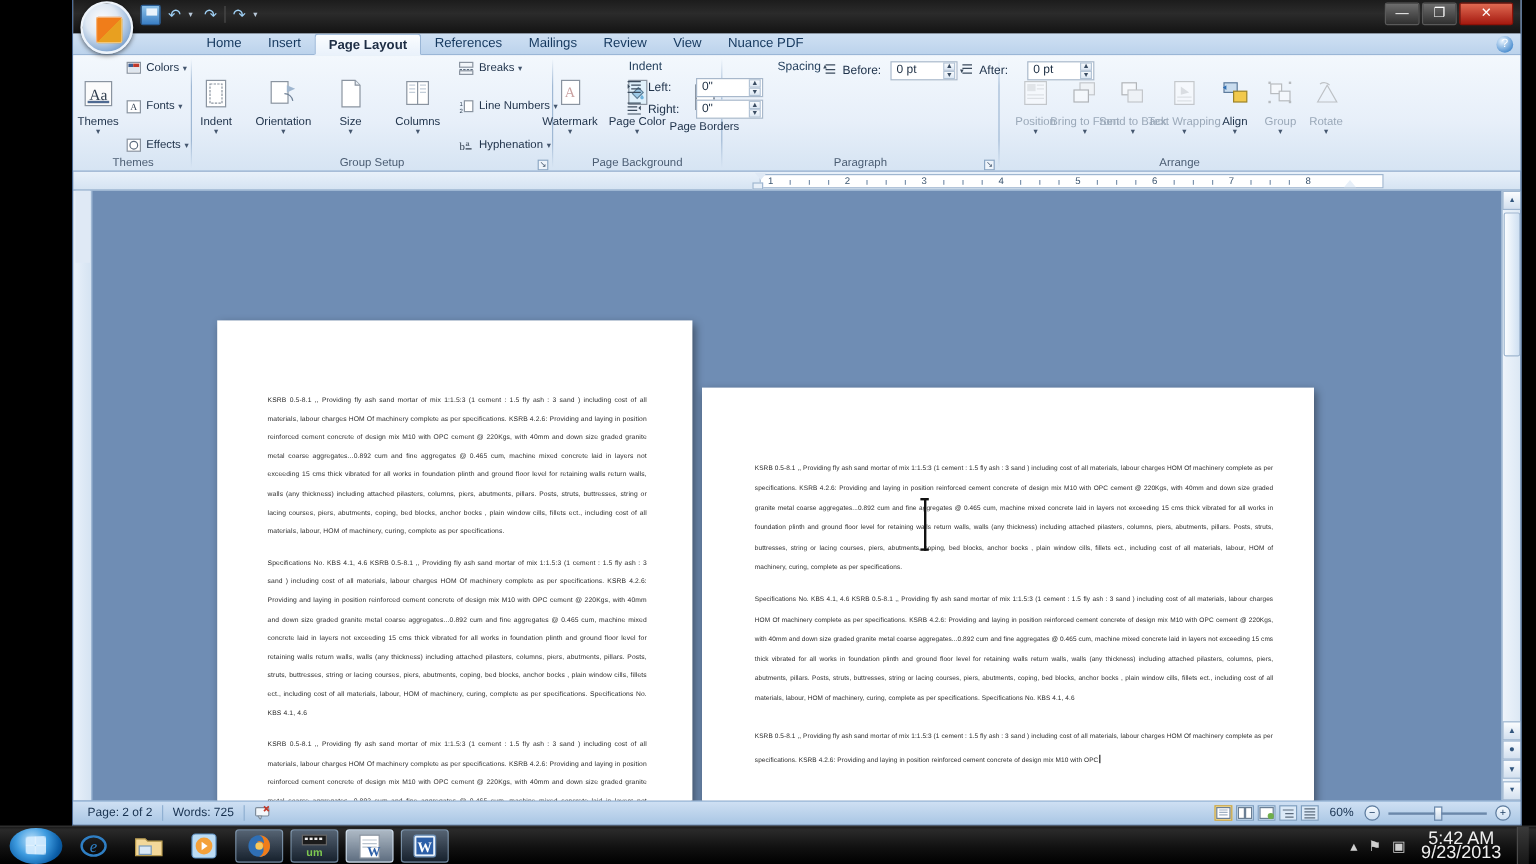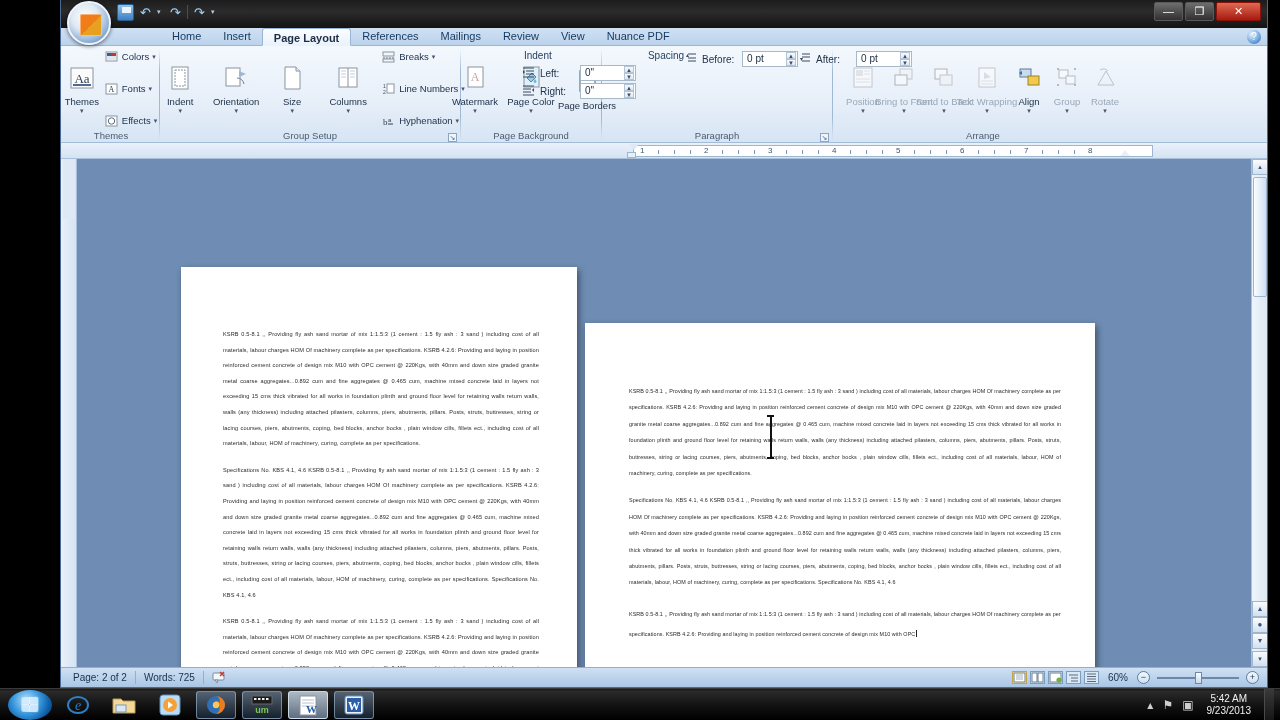--- a/index.html
+++ b/index.html
@@ -227,21 +227,21 @@
   }
   .tbicon{ width:40px;height:28px; margin-left:6px; position:relative; border-radius:3px;
            display:flex;align-items:center;justify-content:center;}
   .tbicon.open{ background:linear-gradient(180deg,rgba(140,170,205,.45),rgba(60,90,125,.35));
                 border:1px solid rgba(170,200,230,.55);}
   .tbicon.active{ background:linear-gradient(180deg,rgba(210,225,240,.78),rgba(150,175,205,.62));
                   border:1px solid rgba(225,240,255,.75);}
 
   .tray{ margin-left:auto; display:flex; align-items:center; gap:9px; padding-right:6px; color:#dcdcdc;}
   .tray .tgl{ font-size:12px; color:#cfcfcf;}
-  .clock{ text-align:center; line-height:12px; font-size:10px; color:#f0f0f0; padding:0 4px;}
+  .clock{ text-align:center; line-height:12px; font-size:15px; color:#f0f0f0; padding:0 4px;}
   .showdesk{ width:10px; height:32px; background:linear-gradient(180deg,#3a3a3a,#151515); border-left:1px solid #4a4a4a;}
 
   
   .deskstrip{ position:absolute; left:0; top:0; width:60px; height:688px; background:#000;}
 </style>
 </head>
 <body>
 
 <div id="screen">
 

